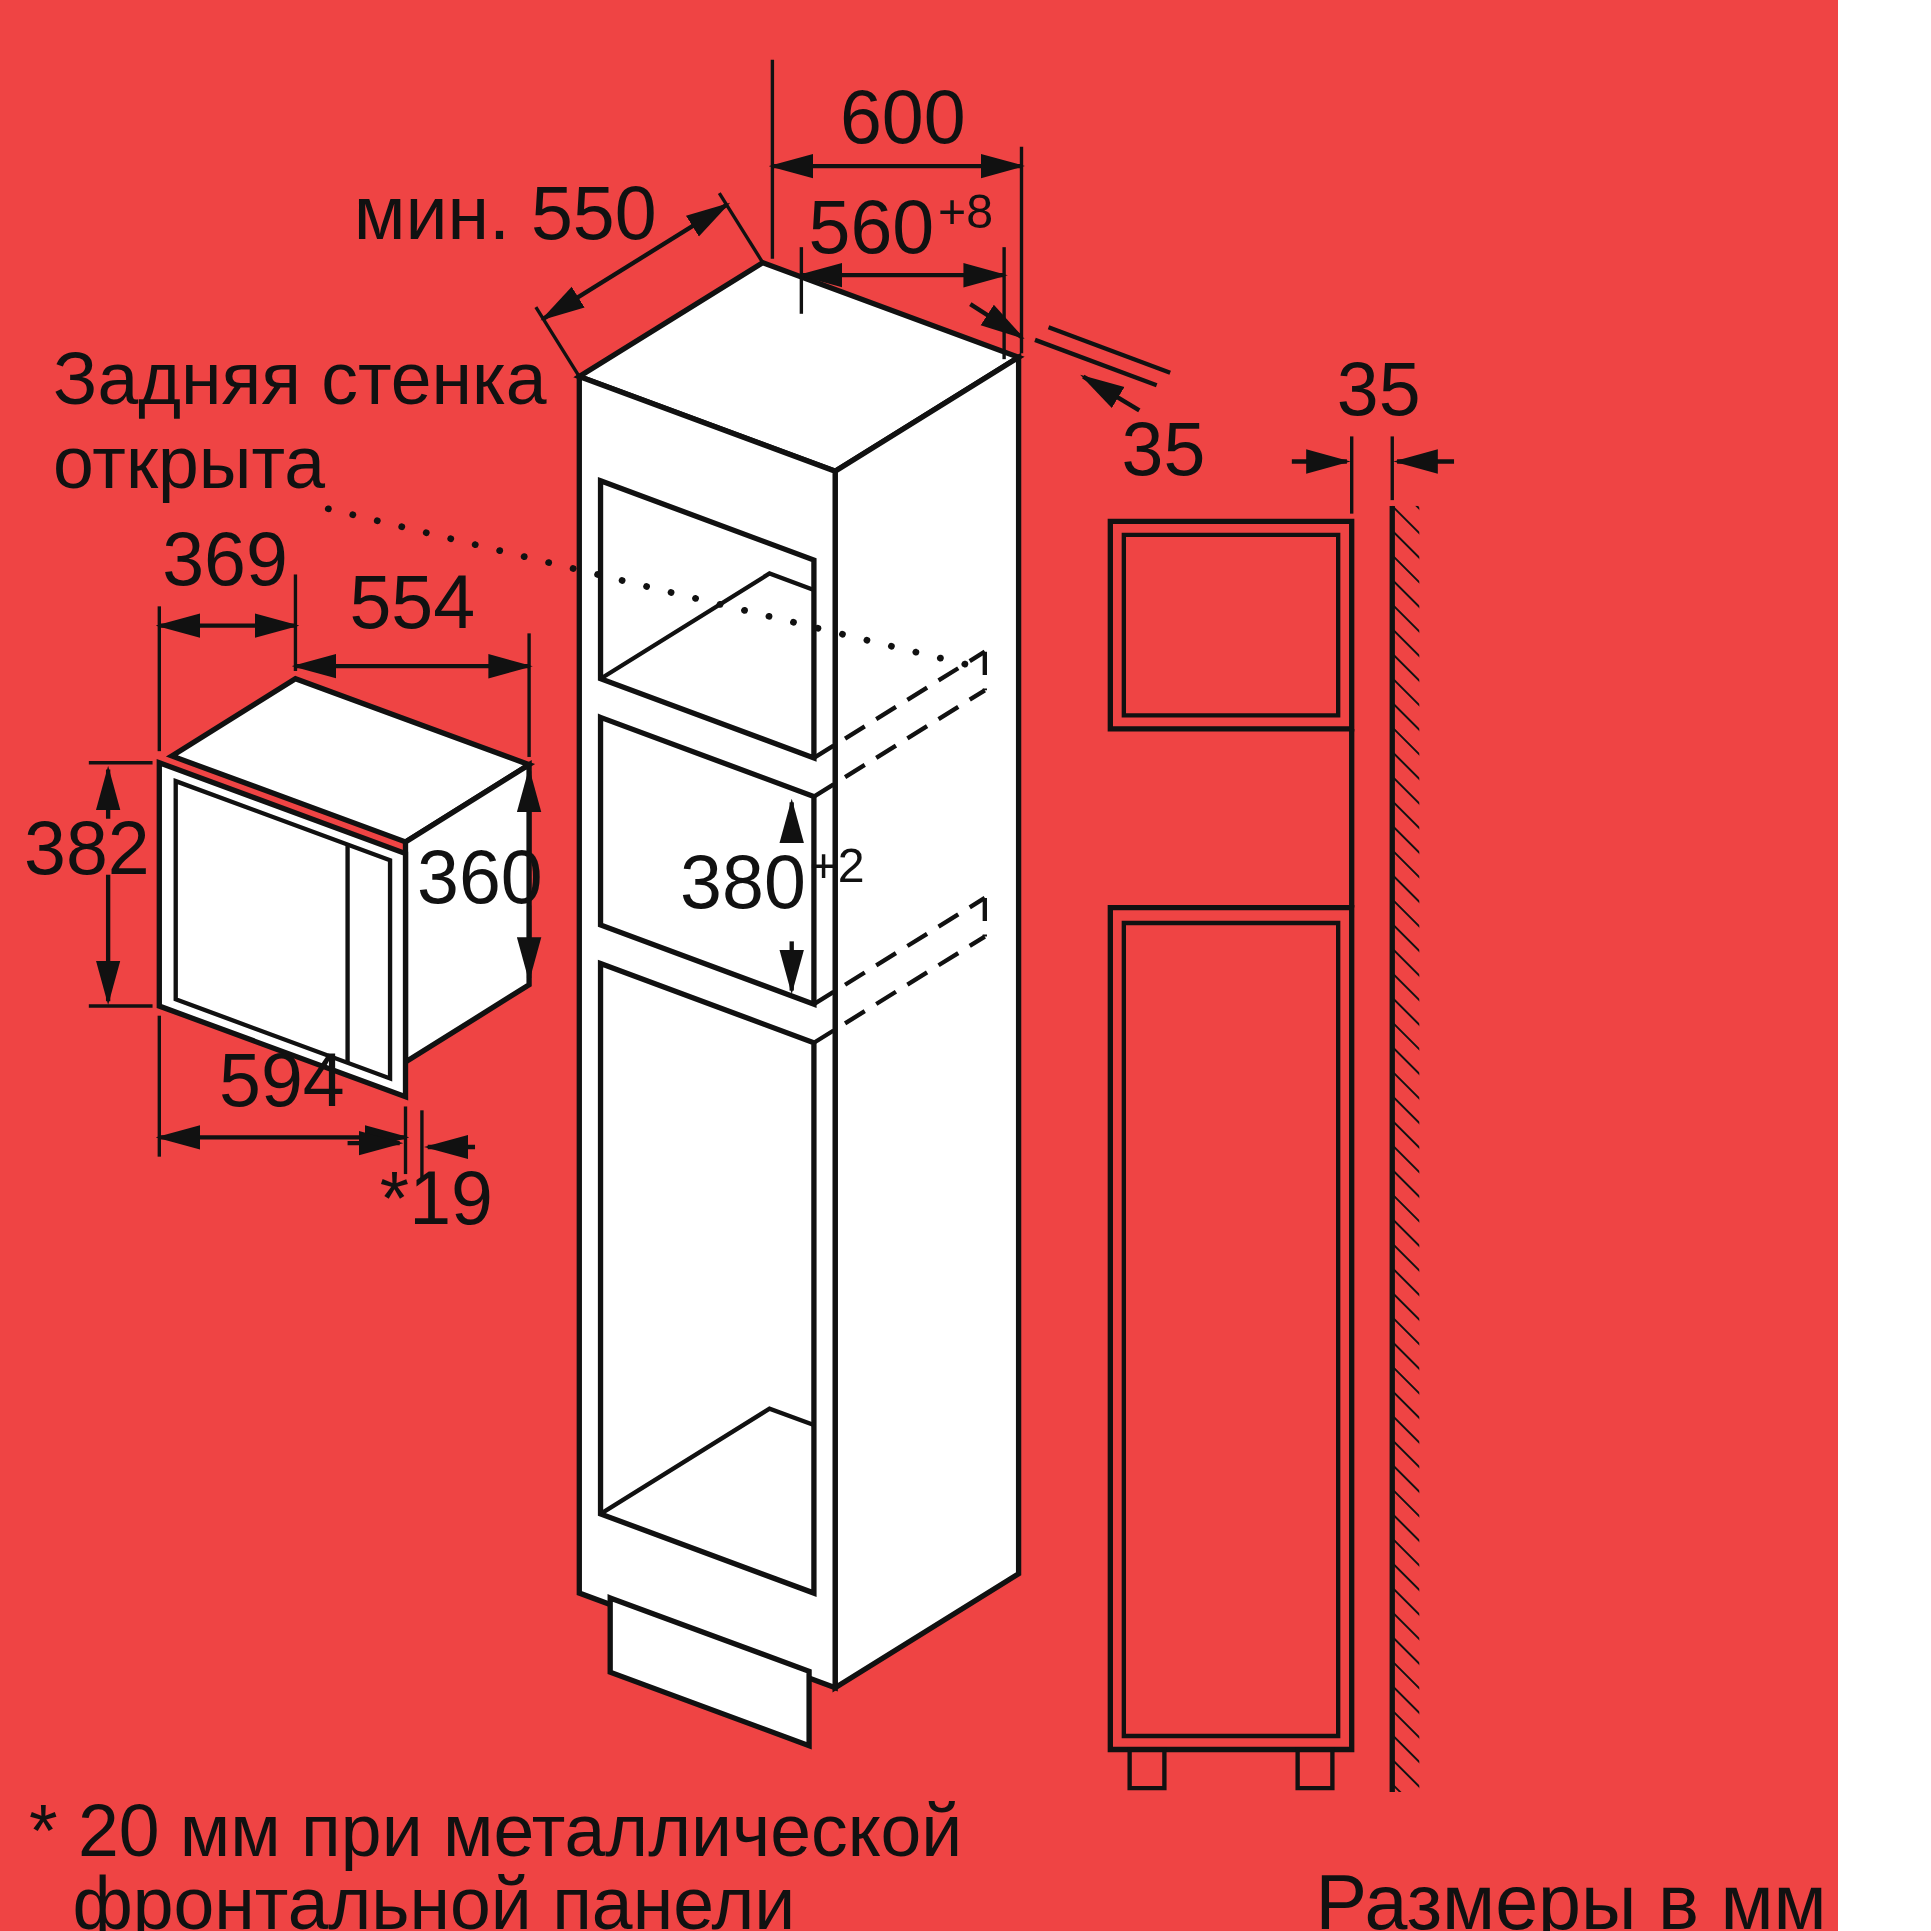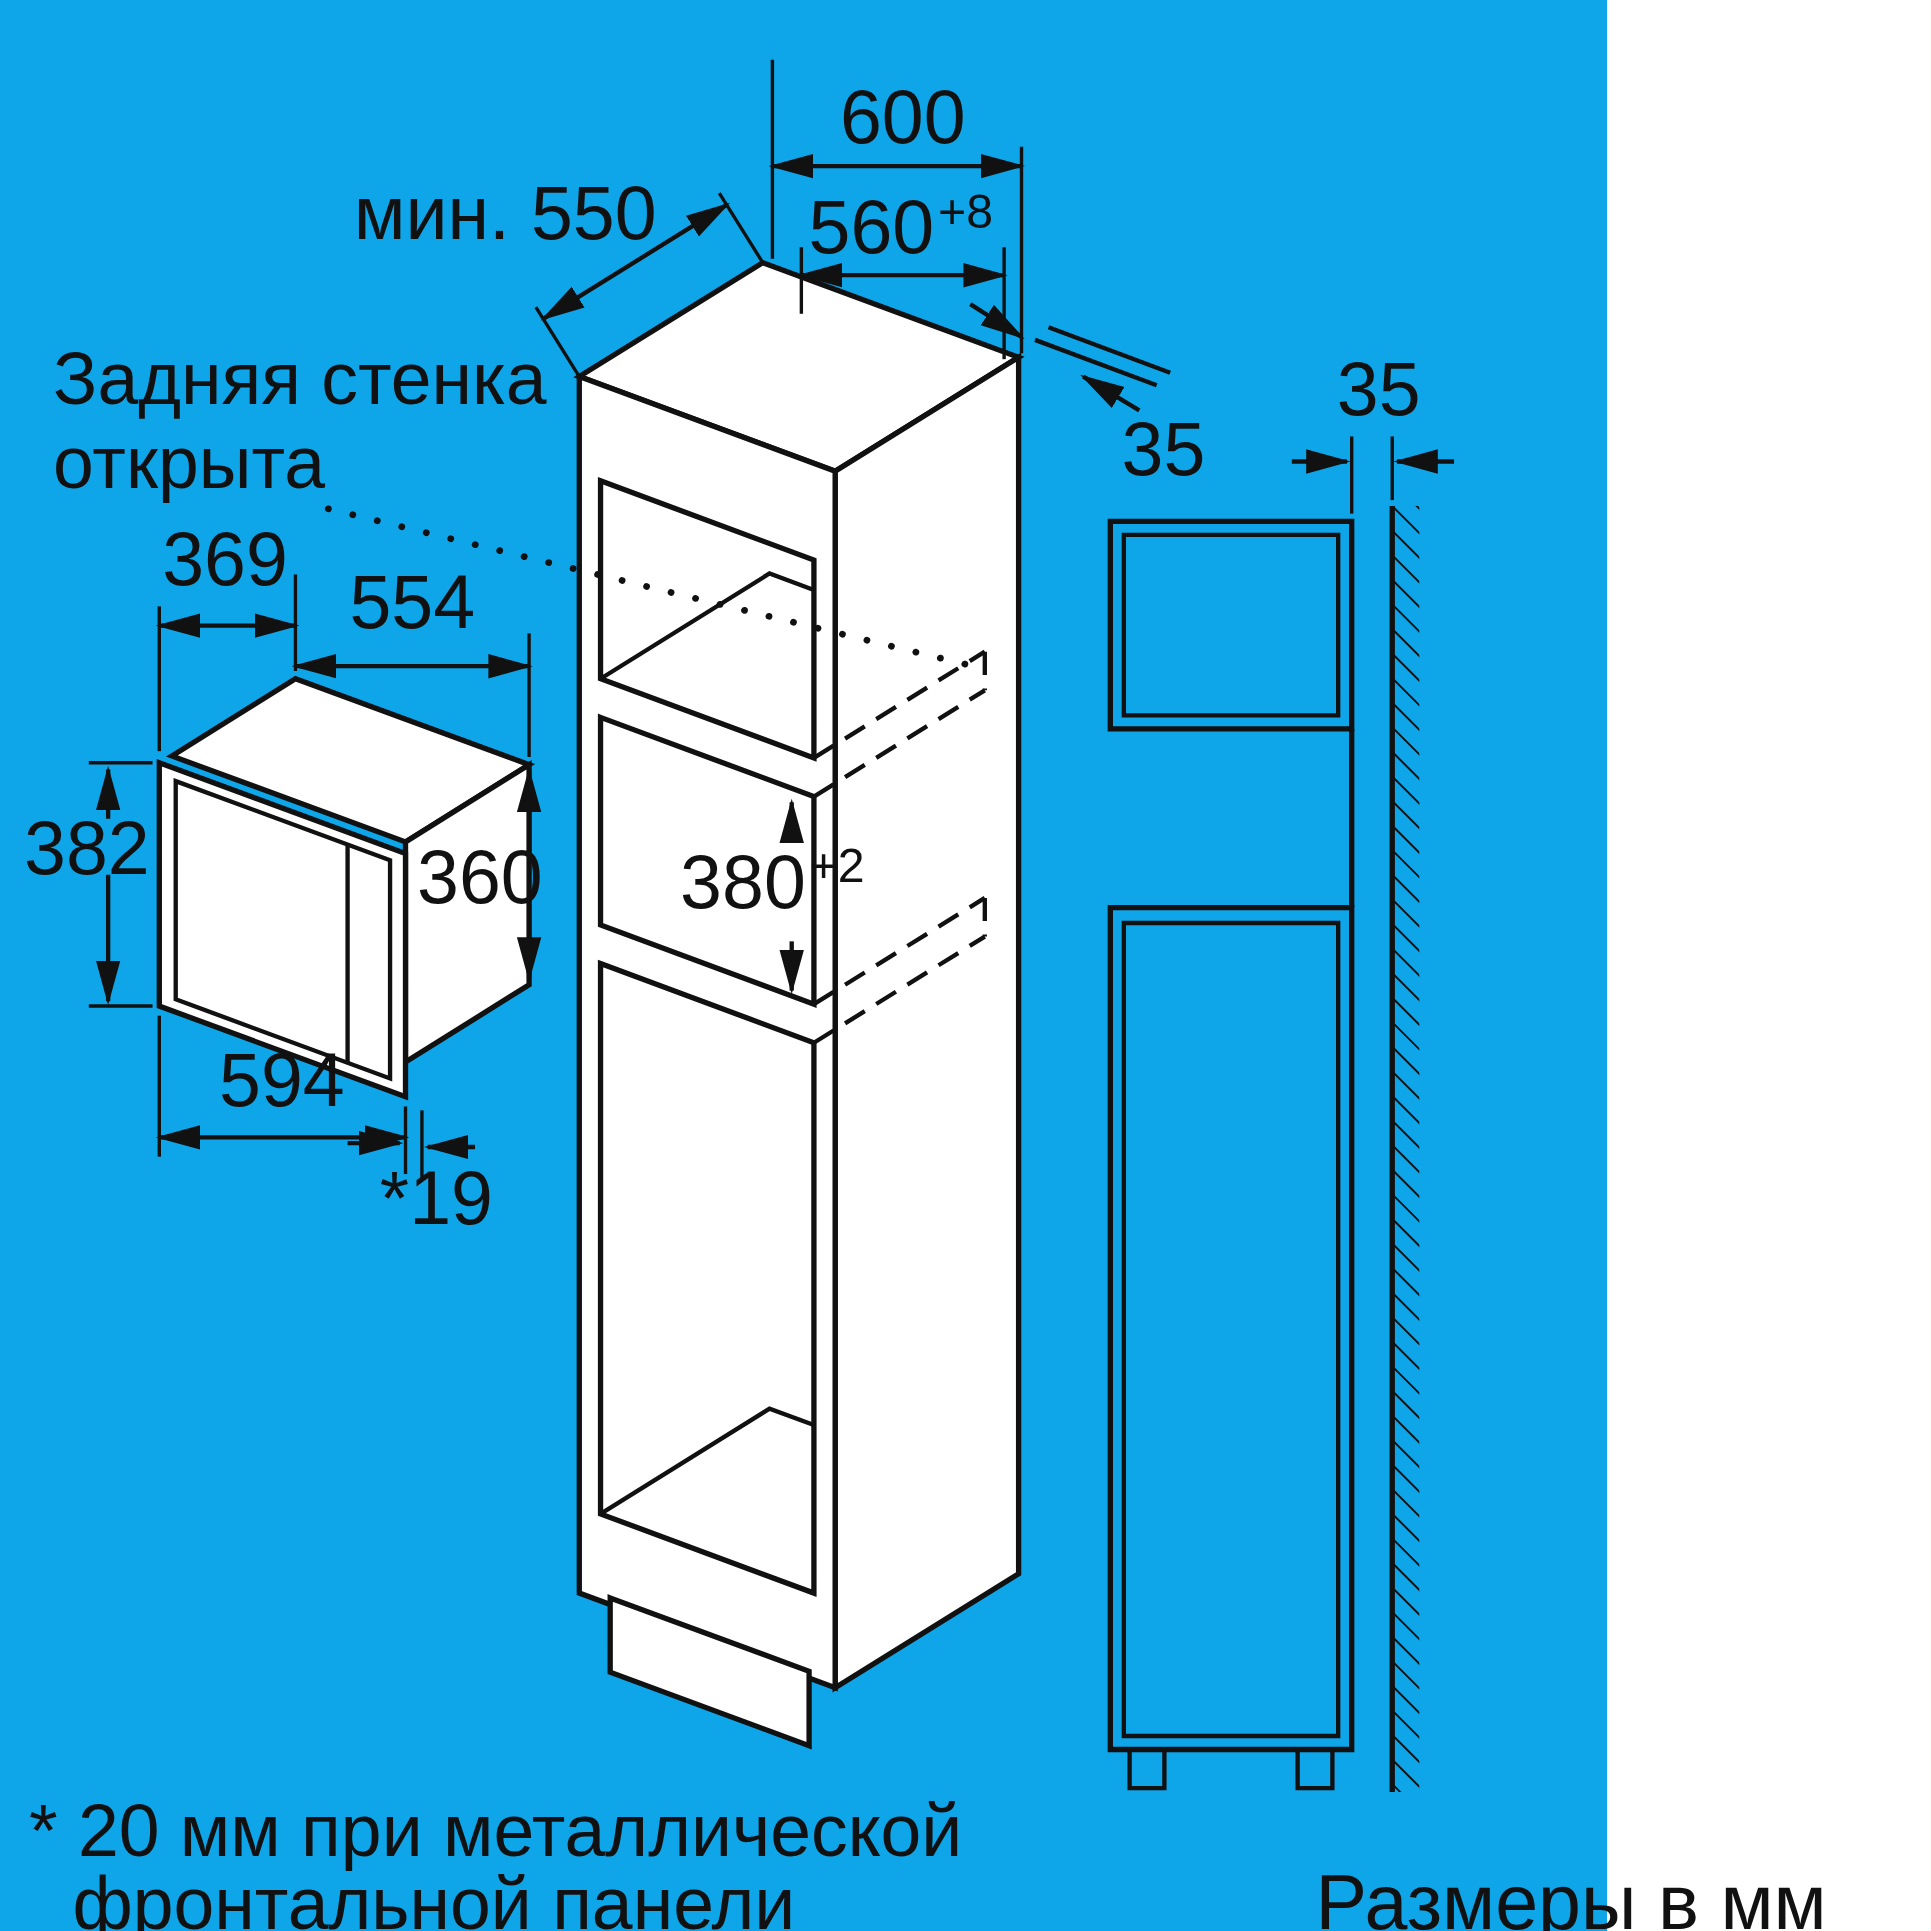--- a/index.html
+++ b/index.html
@@ -1,16 +1,16 @@
 <!DOCTYPE html>
 <html><head>
 <meta charset="utf-8">
 <style>
   html,body{margin:0;padding:0;background:#ffffff;}
-  .canvas{width:1607px;height:1931px;background:#0ea5e9;position:relative;}
+  .canvas{width:1838px;height:1931px;background:#ef4444;position:relative;}
   svg{display:block;}
   svg text{font-family:"Liberation Sans", sans-serif;fill:#111111;}
   .dim{font-size:78px;}
   .note{font-size:76px;}
   .foot{font-size:76px;}
   .units{font-size:80px;}
   .ln{stroke:#111111;fill:none;}
   .thin{stroke-width:3.5px;}
   .med{stroke-width:4.5px;}
   .thick{stroke-width:5.5px;}

